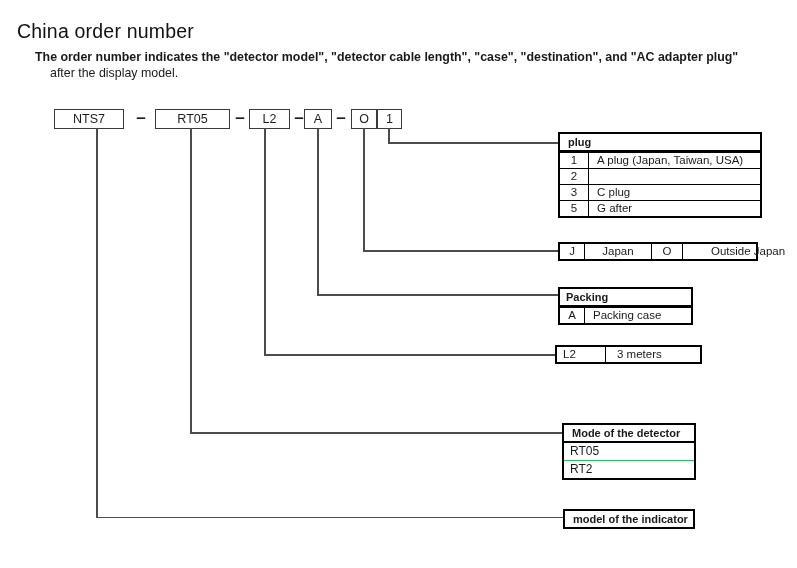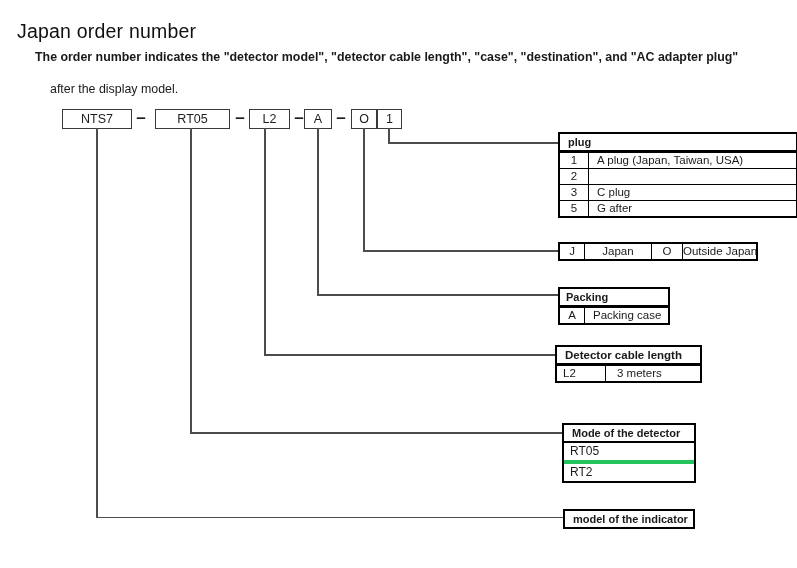--- a/index.html
+++ b/index.html
@@ -12,21 +12,21 @@
     overflow:hidden;
   }
   .abs{position:absolute;}
   .page-title{
     left:17px;top:20px;
     font-size:19.5px;font-weight:400;color:#111;
     letter-spacing:0.2px;
   }
   .desc{font-size:12.4px;color:#1a1a1a;white-space:nowrap;}
   .desc-l1{left:35px;top:50px;font-weight:bold;}
-  .desc-l2{left:50px;top:66px;margin-top:16px;}
+  .desc-l2{left:50px;top:66px;}
 
   
   .code-box{
     top:109px;height:18px;
     border:1.2px solid #3a3a3a;
     background:#fff;
     font-size:12.5px;line-height:18px;text-align:center;
     color:#1d1d1d;
   }
   .dash{
@@ -53,32 +53,32 @@
     border-bottom:2px solid #000;
     white-space:nowrap;
   }
   .tbl-head.no-border{border-bottom:none;border-radius:6px;}
   .trow{display:flex;align-items:stretch;border-top:1px solid #000;}
   .trow:first-of-type{border-top:none;}
   .tcell{padding:1px 0;line-height:13px;white-space:nowrap;}
   .tcell.code{text-align:center;border-right:1px solid #000;flex:0 0 auto;}
   .tcell.lbl{padding-left:8px;flex:1 1 auto;}
   .tcell.mid{border-right:1px solid #000;text-align:center;flex:0 0 auto;}
-  .plainrow{padding:2px 0 2px 6px;border-top:4px solid #22c55e;font-size:12px;line-height:13px;}
+  .plainrow{padding:2px 0 2px 6px;border-top:1px solid #22c55e;font-size:12px;line-height:13px;}
 </style>
 </head>
 <body>
 
 <div class="page">
 
-  <div class="abs page-title">Japan order number</div>
+  <div class="abs page-title">China order number</div>
   <div class="abs desc desc-l1">The order number indicates the "detector model", "detector cable length", "case", "destination", and "AC adapter plug"</div>
   <div class="abs desc desc-l2">after the display model.</div>
 
-  <div class="abs code-box" style="left:62px;width:68px;">NTS7</div>
+  <div class="abs code-box" style="left:54px;width:68px;">NTS7</div>
   <div class="abs dash" style="left:135px;">–</div>
   <div class="abs code-box" style="left:155px;width:73px;">RT05</div>
   <div class="abs dash" style="left:234px;">–</div>
   <div class="abs code-box" style="left:249px;width:39px;">L2</div>
   <div class="abs dash" style="left:293px;">–</div>
   <div class="abs code-box" style="left:304px;width:26px;">A</div>
   <div class="abs dash" style="left:335px;">–</div>
   <div class="abs code-box" style="left:351px;width:24px;">O</div>
   <div class="abs code-box" style="left:377px;width:23px;">1</div>
 
@@ -93,21 +93,21 @@
 
   <div class="abs line vline" style="left:264px;top:128px;height:227px;"></div>
   <div class="abs line hline" style="left:264px;top:354px;width:291px;"></div>
 
   <div class="abs line vline" style="left:190px;top:128px;height:305px;"></div>
   <div class="abs line hline" style="left:190px;top:432px;width:372px;"></div>
 
   <div class="abs line vline" style="left:96px;top:128px;height:390px;"></div>
   <div class="abs line hline" style="left:96px;top:516.5px;width:467px;"></div>
 
-  <div class="abs tbl" style="left:558px;top:132px;width:240px;">
+  <div class="abs tbl" style="left:558px;top:132px;width:204px;">
     <div class="tbl-head">plug</div>
     <div class="trow">
       <div class="tcell code" style="width:28px;">1</div>
       <div class="tcell lbl">A plug (Japan, Taiwan, USA)</div>
     </div>
     <div class="trow">
       <div class="tcell code" style="width:28px;">2</div>
     </div>
     <div class="trow">
       <div class="tcell code" style="width:28px;">3</div>
@@ -117,34 +117,33 @@
       <div class="tcell code" style="width:28px;">5</div>
       <div class="tcell lbl">G after</div>
     </div>
   </div>
 
   <div class="abs tbl" style="left:558px;top:242px;width:200px;">
     <div class="trow">
       <div class="tcell mid" style="width:24px;">J</div>
       <div class="tcell mid" style="width:66px;">Japan</div>
       <div class="tcell mid" style="width:30px;">O</div>
-      <div class="tcell" style="flex:1;text-align:center;">Outside Japan</div>
+      <div class="tcell" style="flex:1;text-align:center;margin-left:28px;">Outside Japan</div>
     </div>
   </div>
 
-  <div class="abs tbl" style="left:558px;top:287px;width:112px;">
+  <div class="abs tbl" style="left:558px;top:287px;width:135px;">
     <div class="tbl-head" style="padding-left:6px;">Packing</div>
     <div class="trow">
       <div class="tcell code" style="width:24px;">A</div>
       <div class="tcell lbl">Packing case</div>
     </div>
   </div>
 
   <div class="abs tbl" style="left:555px;top:345px;width:147px;">
-    <div class="tbl-head" style="font-size:11.5px;">Detector cable length</div>
     <div class="trow">
       <div class="tcell code" style="width:42px;text-align:left;padding-left:6px;">L2</div>
       <div class="tcell lbl" style="padding-left:11px;">3 meters</div>
     </div>
   </div>
 
   <div class="abs tbl" style="left:562px;top:423px;width:134px;">
     <div class="tbl-head">Mode of the detector</div>
     <div class="plainrow" style="border-top:none;">RT05</div>
     <div class="plainrow">RT2</div>

